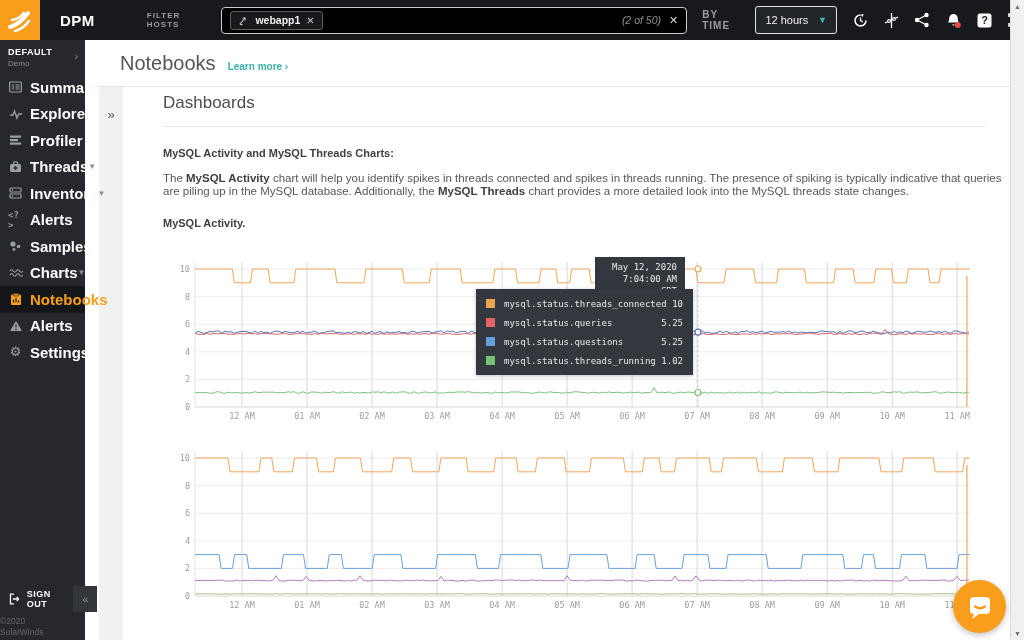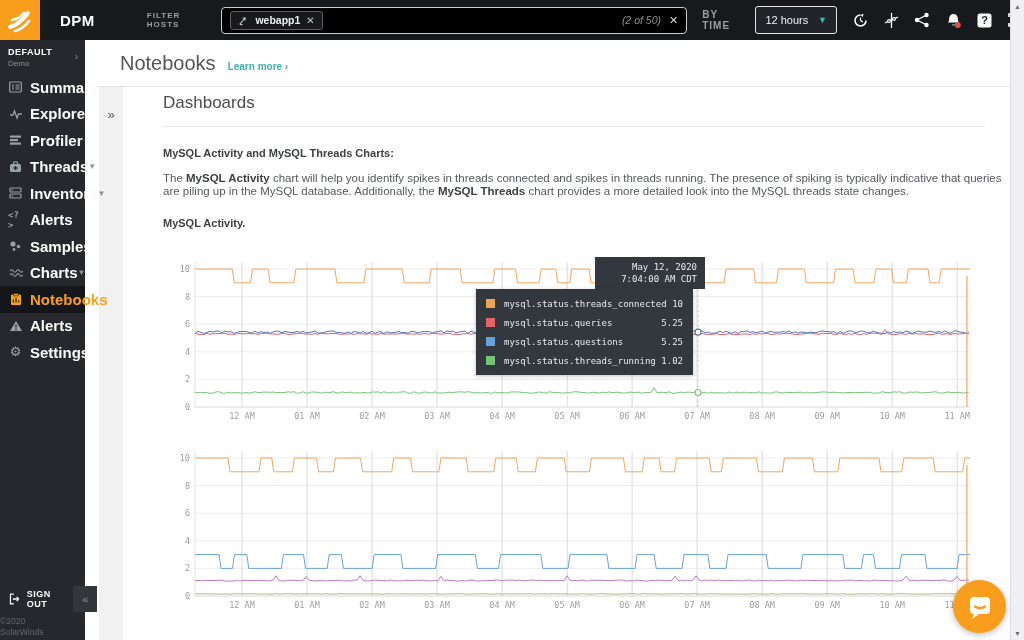--- a/index.html
+++ b/index.html
@@ -78,21 +78,21 @@
     border-bottom:1px solid #e6e6e8; width:822px; }
   .doc-bold-line { margin-top:20px; color:#3e4043; font-size:11px; font-weight:700; }
   .doc-para { margin-top:13px; color:#55585c; font-size:11.5px; line-height:13px; width:845px; }
   .doc-para b { color:#3e4043; }
   .chart-label { margin-top:19px; color:#3e4043; font-size:11px; font-weight:700; }
   .chart-wrap { position:relative; margin-top:26px; width:807px; }
   .chart-wrap.second { margin-top:15px; }
   .ax { font-family:"DejaVu Sans Mono", monospace; font-size:8.5px; fill:#9b9ea2; }
 
   
-  .tt-date { position:absolute; left:432px; top:2px; width:110px; background:#33383f; color:#e8eaec;
+  .tt-date { position:absolute; left:432px; top:2px; width:90px; background:#33383f; color:#e8eaec;
     font-family:"DejaVu Sans Mono", monospace; font-size:9px; line-height:12px; text-align:right;
     padding:4px 8px; z-index:6; }
   .tt-box { position:absolute; left:313px; top:34px; width:217px; background:#33383f;
     padding:5px 0; z-index:6; box-shadow:0 1px 4px rgba(0,0,0,.25); }
   .tt-row { display:flex; align-items:center; height:19px; padding:0 10px;
     font-family:"DejaVu Sans Mono", monospace; font-size:9px; color:#e8eaec; }
   .tt-row .sw { width:9px; height:9px; flex:0 0 9px; }
   .tt-row .nm { margin-left:9px; flex:1; }
   .tt-row .vl { text-align:right; }
 

